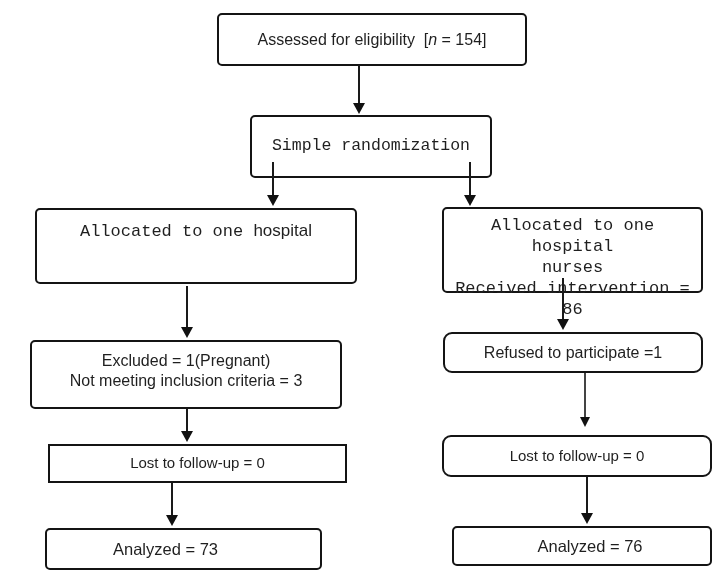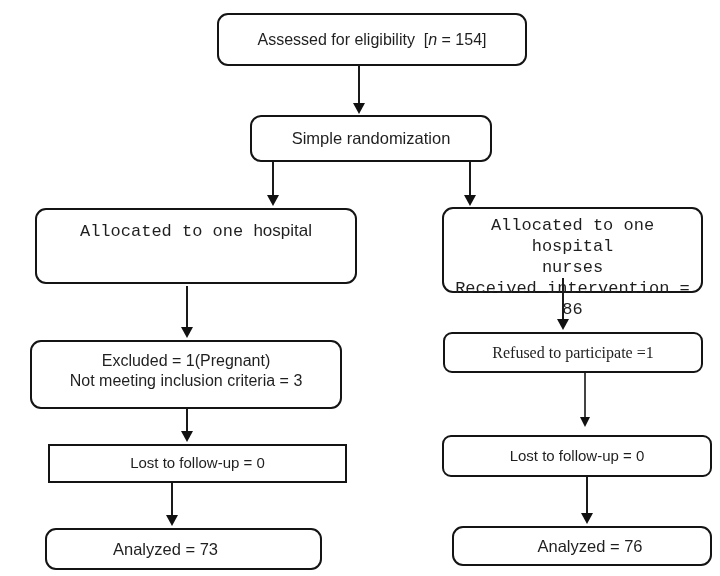--- a/index.html
+++ b/index.html
@@ -13,21 +13,21 @@
     height: 576px;
     background: #ffffff;
     font-family: "Liberation Sans", sans-serif;
     color: #1f1f1f;
     overflow: hidden;
   }
   .box {
     position: absolute;
     box-sizing: border-box;
     border: 2px solid #141414;
-    border-radius: 11px;
+    border-radius: 5px;
     background: #ffffff;
     display: flex;
     flex-direction: column;
     align-items: center;
     justify-content: center;
     text-align: center;
     line-height: 1.25;
   }
   .box.heavy { border-width: 2.5px; }
   .box.square { border-radius: 0; }
@@ -59,28 +59,28 @@
   .arrow.t3 .shaft { width: 2.8px; }
   .arrow.thin .shaft { width: 1.1px; background: #444; }
   .arrow.thin .head {
     border-left-width: 5.5px;
     border-right-width: 5.5px;
     border-top-width: 10px;
   }
 
   
   #box-assessed      { left: 217px; top: 13px;  width: 310px; height: 53px;  font-size: 16px; }
-  #box-randomization { left: 250px; top: 115px; width: 242px; height: 47px;  font-size: 16.5px; }
+  #box-randomization { left: 250px; top: 115px; width: 242px; height: 63px;  font-size: 16.5px; font-family: Liberation Mono, monospace; }
   #box-alloc-left    { left: 35px;  top: 208px; width: 322px; height: 76px;  font-size: 17px;
                        justify-content: space-between; padding: 10px 4px 8px 4px; }
   #box-alloc-right   { left: 442px; top: 207px; width: 261px; height: 86px;  font-size: 17px;
                        justify-content: space-between; padding: 6px 4px 4px 4px; }
   #box-excluded      { left: 30px;  top: 340px; width: 312px; height: 69px;  font-size: 16px;
                        justify-content: flex-start; padding: 9px 2px; }
-  #box-refused       { left: 443px; top: 332px; width: 260px; height: 41px;  font-size: 16px; border-radius: 9px; font-family: Liberation Serif, serif; }
+  #box-refused       { left: 443px; top: 332px; width: 260px; height: 41px;  font-size: 16px; border-radius: 9px; }
   #box-lost-left     { left: 48px;  top: 444px; width: 299px; height: 39px;  font-size: 15px; }
   #box-lost-right    { left: 442px; top: 435px; width: 270px; height: 42px;  font-size: 15px; border-radius: 9px; }
   #box-analyzed-left { left: 45px;  top: 528px; width: 277px; height: 42px;  font-size: 16.5px; text-align: center; }
   #box-analyzed-right{ left: 452px; top: 526px; width: 260px; height: 40px;  font-size: 16.5px; }
 
   #box-analyzed-left .lbl { transform: translateX(-18px); }
   #box-analyzed-right .lbl { transform: translateX(8px); }
 
   .line-block { line-height: 21px; }
 </style>

